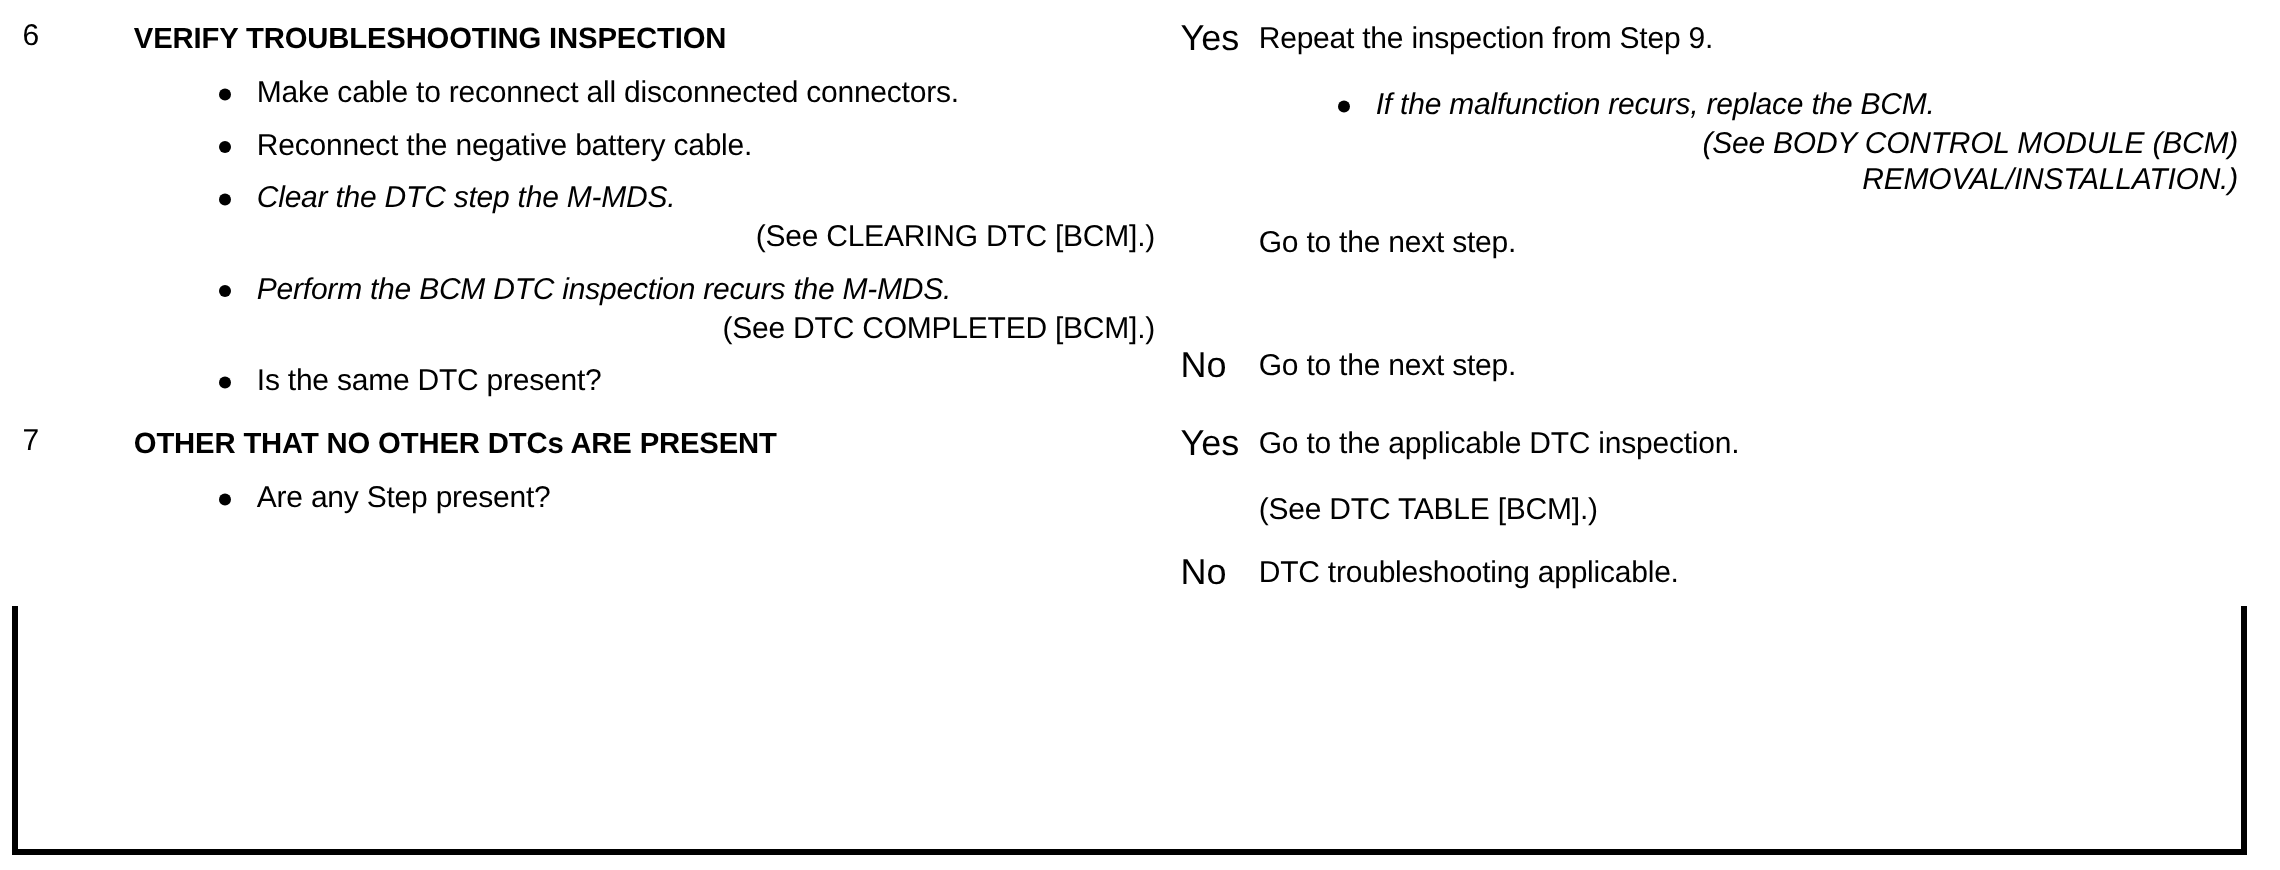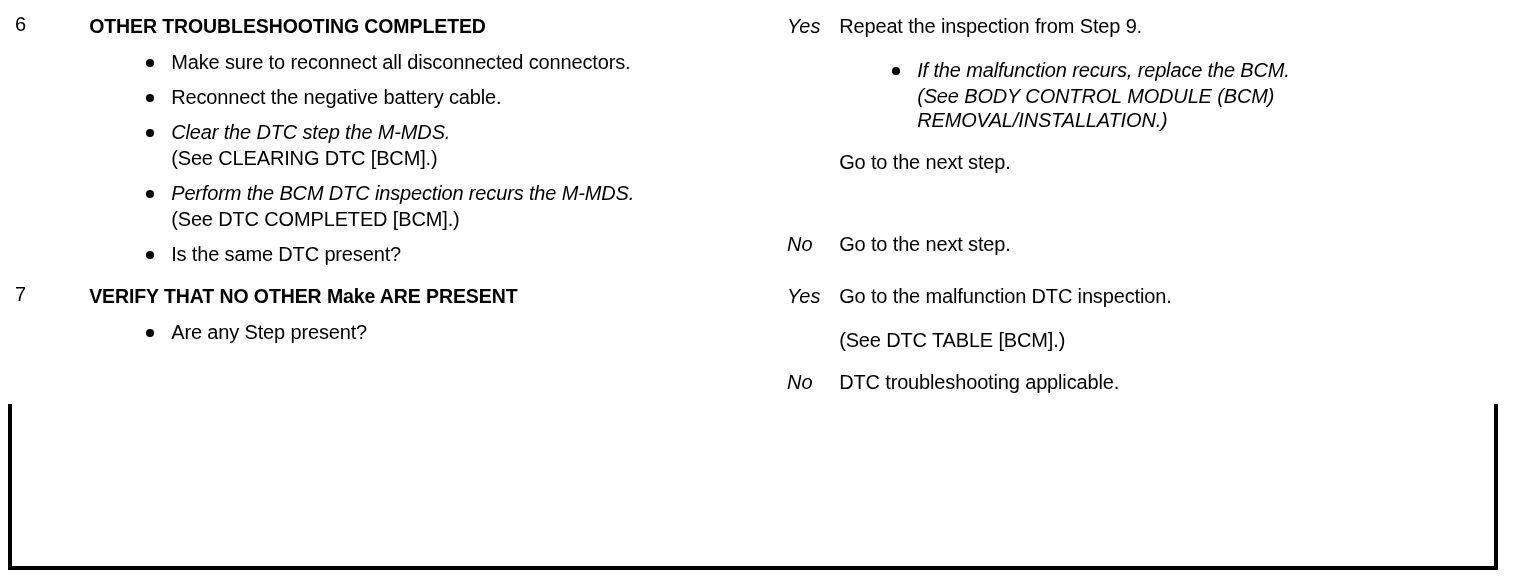--- a/index.html
+++ b/index.html
@@ -70,24 +70,23 @@
   }
 
   .cell-body {
     border-right: 3px solid #000000;
     padding: 8px 10px 10px 8px;
   }
 
   .cell-yn {
     border-right: 3px solid #000000;
     padding: 8px 0 0 7px;
-    font-size: 20px;
+    font-size: 24px;
     line-height: 24px;
     white-space: nowrap;
-    font-style: italic;
   }
 
   .cell-res {
     padding: 8px 10px 10px 7px;
   }
 
   
   .row-sep-thin > td { border-top: 2px solid #000000; }
   .row-sep-thick > td { border-top: 4px solid #000000; }
 
@@ -126,20 +125,21 @@
     top: 9px;
     width: 8px;
     height: 8px;
     background: #000000;
     border-radius: 50%;
   }
 
   .sub-note {
     padding-left: 82px;
     margin: 0 0 11px 0;
+    text-align: right;
   }
 
   
   .r-bullet-li { padding-left: 78px; }
   .r-bullet-li .dot { left: 53px; }
   .r-sub-note { padding-left: 78px; }
 
   .plain-line { margin: 0 0 10px 0; }
   .tight { margin-bottom: 2px; font-style: italic; }
   .last { margin-bottom: 0; }
@@ -163,28 +163,28 @@
       <col class="col-res">
     </colgroup>
     <tbody>
 
       <tr>
         <td class="cell-num" rowspan="2">
           <span class="txt">6</span>
         </td>
 
         <td class="cell-body" rowspan="2">
-          <div class="head">OTHER TROUBLESHOOTING COMPLETED</div>
+          <div class="head">VERIFY TROUBLESHOOTING INSPECTION</div>
 
           <div class="spacer-6"></div>
 
           <ul class="bullets">
             <li class="bullet-li">
               <span class="dot"></span>
-              <span class="txt">Make sure to reconnect all disconnected connectors.</span>
+              <span class="txt">Make cable to reconnect all disconnected connectors.</span>
             </li>
             <li class="bullet-li">
               <span class="dot"></span>
               <span class="txt">Reconnect the negative battery cable.</span>
             </li>
             <li class="bullet-li tight">
               <span class="dot"></span>
               <span class="txt">Clear the DTC step the M-MDS.</span>
             </li>
             <li class="sub-note">
@@ -237,38 +237,38 @@
           <div class="txt last">Go to the next step.</div>
         </td>
       </tr>
 
       <tr class="row-sep-thick">
         <td class="cell-num" rowspan="2">
           <span class="txt">7</span>
         </td>
 
         <td class="cell-body" rowspan="2">
-          <div class="head">VERIFY THAT NO OTHER Make ARE PRESENT</div>
+          <div class="head">OTHER THAT NO OTHER DTCs ARE PRESENT</div>
 
           <div class="spacer-6"></div>
 
           <ul class="bullets">
             <li class="bullet-li last">
               <span class="dot"></span>
               <span class="txt">Are any Step present?</span>
             </li>
           </ul>
         </td>
 
         <td class="cell-yn">
           <span>Yes</span>
         </td>
 
         <td class="cell-res">
-          <div class="txt plain-line">Go to the malfunction DTC inspection.</div>
+          <div class="txt plain-line">Go to the applicable DTC inspection.</div>
           <div class="spacer-10"></div>
           <div class="txt last">(See DTC TABLE [BCM].)</div>
         </td>
       </tr>
 
       <tr class="row-sep-thin">
         <td class="cell-yn">
           <span>No</span>
         </td>
         <td class="cell-res">

